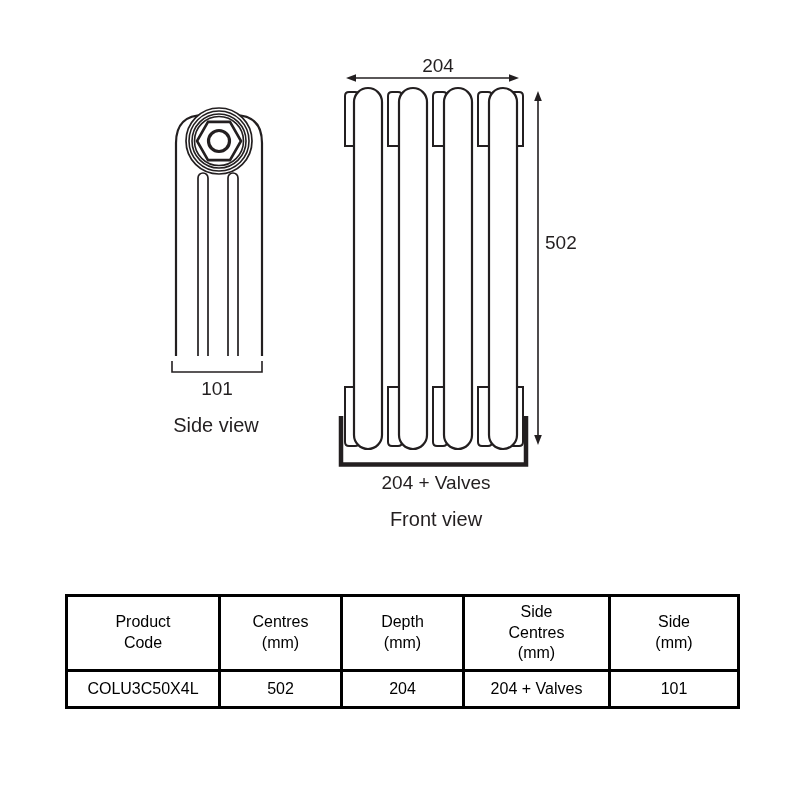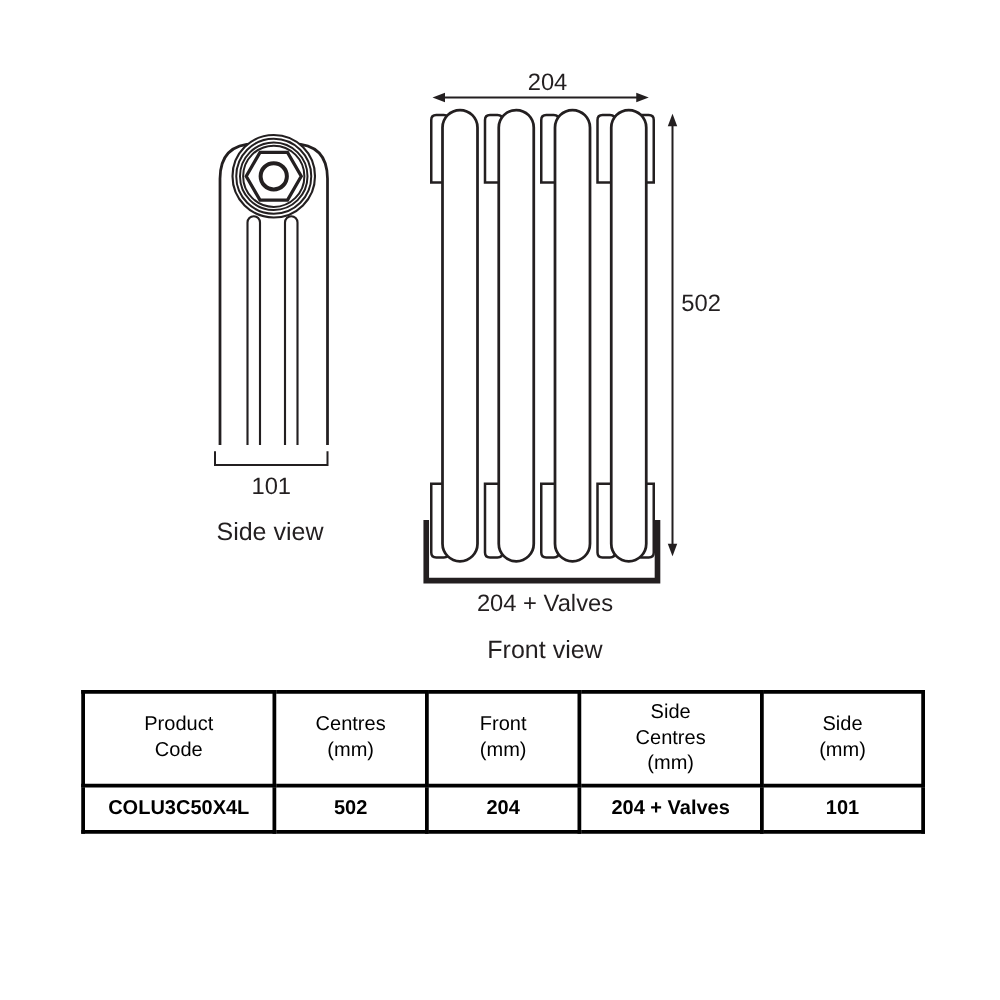--- a/index.html
+++ b/index.html
@@ -24,41 +24,41 @@
   }
   .diagram-svg text {
     font-family: "Liberation Sans", sans-serif;
     fill: #231f20;
   }
   .dim-label { font-size: 19px; }
   .view-label { font-size: 20px; }
   .spec-table-wrap {
     position: absolute;
     left: 65px;
-    top: 552px;
+    top: 594px;
   }
   table.spec {
     border-collapse: collapse;
     table-layout: fixed;
     width: 672px;
     background: #ffffff;
   }
   table.spec th, table.spec td {
     border: 3px solid #000000;
     text-align: center;
     vertical-align: middle;
     font-size: 16px;
     font-weight: normal;
     color: #000000;
     white-space: pre-line;
     line-height: 1.3;
     padding: 2px 2px;
   }
   table.spec th { height: 68px; }
-  table.spec td { height: 30px; font-weight: bold; }
+  table.spec td { height: 30px; }
 </style>
 </head>
 <body>
 
 <div class="page">
 
   <svg class="diagram-svg" width="800" height="560" viewBox="0 0 800 560">
 
     <g fill="none" stroke="#231f20">
 
@@ -136,21 +136,21 @@
         <col style="width:122px">
         <col style="width:146px">
         <col style="width:129px">
       </colgroup>
       <thead>
         <tr>
           <th>Product
 Code</th>
           <th>Centres
 (mm)</th>
-          <th>Front
+          <th>Depth
 (mm)</th>
           <th>Side
 Centres
 (mm)</th>
           <th>Side
 (mm)</th>
         </tr>
       </thead>
       <tbody>
         <tr>

